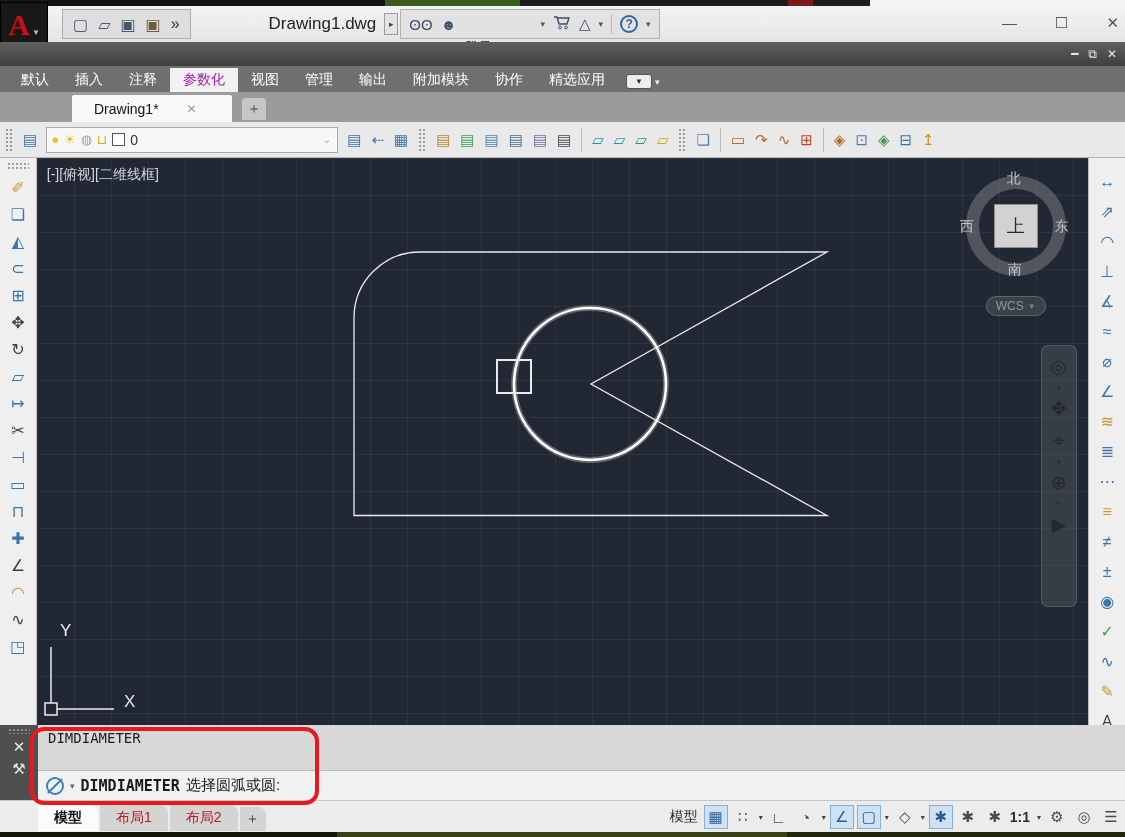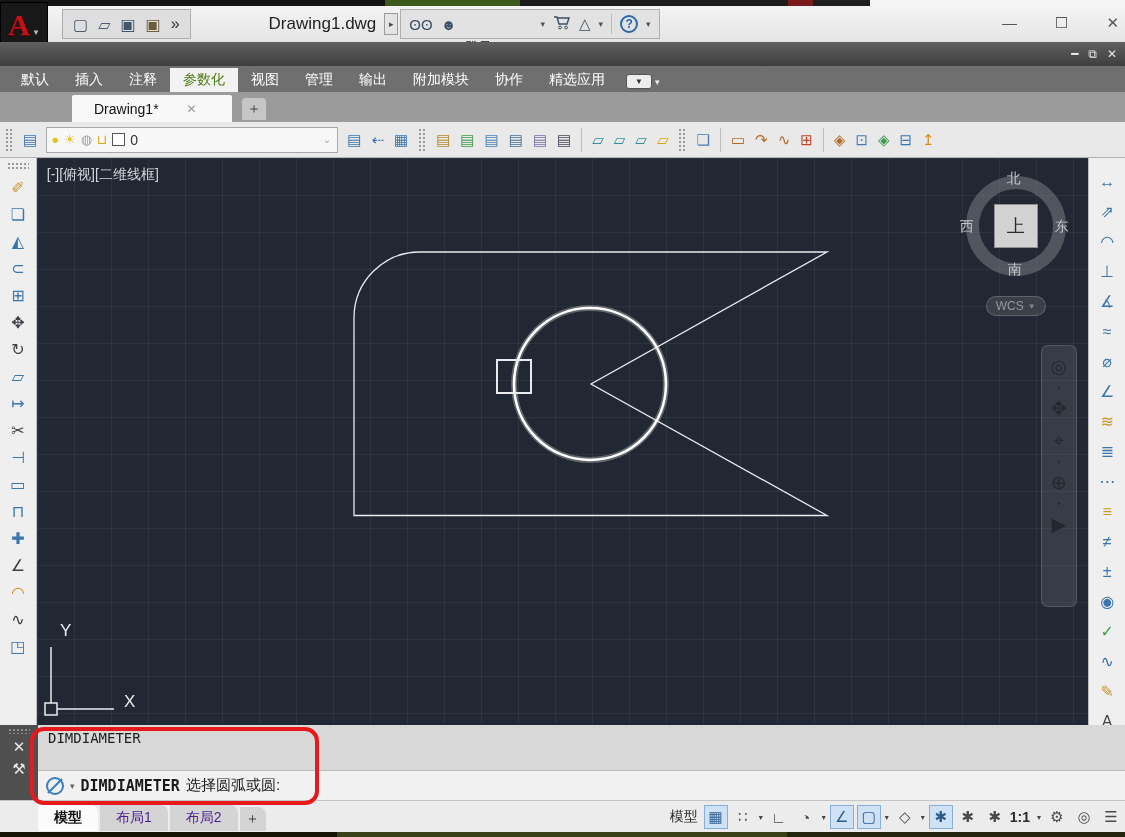--- a/index.html
+++ b/index.html
@@ -33,21 +33,21 @@
 
   
   .menubar { position:absolute; left:0; top:42px; width:1125px; height:24px; background:linear-gradient(#606060,#3e3e3e); display:flex; align-items:center; padding-left:60px; }
   .menubar .mi { color:#f2f2f2; font-size:14px; padding:0 14px; cursor:default; }
   .doc-win-ctl { position:absolute; right:8px; top:0; height:24px; display:flex; align-items:center; gap:10px; }
   .doc-win-ctl span { color:#e8e8e8; font-size:12px; }
 
   
   .ribbontabs { position:absolute; left:0; top:66px; width:1125px; height:26px; background:#6f6f6f; display:flex; align-items:flex-end; padding-left:8px; }
   .rtab { color:#fff; font-size:14px; padding:3px 13px; cursor:default; }
-  .rtab.active { background:#f2f2f2; color:#4d7c0f;text-align:center; }
+  .rtab.active { background:#f2f2f2; color:#a21caf;text-align:center; }
   .ribbon-overflow { margin-left:8px; margin-bottom:3px; width:26px; height:15px; background:#ededed; border:1px solid #555; border-radius:3px; color:#333; font-size:8px; display:flex; align-items:center; justify-content:center; }
   .ribbon-overflow-caret { color:#eee; font-size:9px; margin:0 0 5px 3px; }
 
   
   .filetabs { position:absolute; left:0; top:92px; width:1125px; height:30px; background:#9b9b9b; display:flex; align-items:flex-end; padding-left:30px; }
   .ftab { height:27px; display:flex; align-items:center; font-size:14px; }
   .ftab.start { background:#cfcfcf; color:#333; width:150px; padding-left:20px; border-radius:9px 9px 0 0; }
   .ftab.drawing { background:#f8f8f8; color:#111; width:160px; padding-left:22px; margin-left:42px; border-radius:2px 2px 0 0; }
   .ftab .close { margin-left:28px; color:#999; font-size:12px; }
   .ftab-plus { margin-left:10px; margin-bottom:2px; width:24px; height:22px; background:#c6c6c6; border-radius:4px 4px 0 0; color:#444; font-size:14px; display:flex; align-items:center; justify-content:center; }
@@ -100,21 +100,21 @@
   .cmd-active { height:29px; background:#f1f1f1; display:flex; align-items:center; padding-left:8px; gap:6px; }
   .dia-icon { width:18px; height:18px; border-radius:50%; border:2px solid #3a7ebf; position:relative; }
   .dia-icon::after { content:""; position:absolute; left:-3px; top:6px; width:20px; height:2px; background:#3a7ebf; transform:rotate(-45deg); }
   .cmd-caret { color:#666; font-size:9px; }
   .cmd-word { font-family:"DejaVu Sans Mono","Liberation Mono",monospace; font-weight:bold; font-size:15px; color:#1a1a1a; }
   .cmd-prompt { font-size:15px; color:#1a1a1a; }
   .red-annotation { position:absolute; left:30px; top:727px; width:289px; height:78px; border:4px solid #e8191c; border-radius:14px; pointer-events:none; z-index:50; }
 
   
   .statusbar { position:absolute; left:0; top:800px; width:1125px; height:32px; background:#ececec; border-top:1px solid #c5c5c5; display:flex; align-items:center; }
-  .ltab { height:26px; display:flex; align-items:center; padding:0 16px; font-size:14px; color:#4c1d95; background:#d4d4d4; border-radius:0 8px 0 0; margin-right:2px; }
+  .ltab { height:26px; display:flex; align-items:center; padding:0 16px; font-size:14px; color:#b91c1c; background:#d4d4d4; border-radius:0 8px 0 0; margin-right:2px; }
   .ltab.active { background:#fbfbfb; color:#111; font-weight:bold; }
   .ltab-plus { width:26px; height:24px; background:#d4d4d4; border-radius:0 8px 0 0; color:#444; display:flex; align-items:center; justify-content:center; font-size:14px; }
   .status-right { position:absolute; right:2px; top:2px; height:28px; display:flex; align-items:center; gap:3px; }
   .stext { font-size:14px; color:#2b2b2b; margin-right:3px; }
   .sicon2 { min-width:24px; height:24px; display:flex; align-items:center; justify-content:center; font-size:15px; color:#4a4a4a; border:1px solid transparent; padding:0 2px; }
   .sicon2.on { background:#cfe2f5; border-color:#86aed6; color:#2c5c8f; }
   .scaret { font-size:8px; color:#444; margin:0 1px; }
   .watermark { position:absolute; right:8px; top:805px; z-index:60; color:rgba(75,75,75,.6); font-size:18px; letter-spacing:1px; pointer-events:none; }
 
   .bottom-strip { position:absolute; left:0; top:832px; width:1125px; height:5px; background:linear-gradient(90deg,#151505 0 30%,#3a4016 30% 70%,#23260c 70%); }

